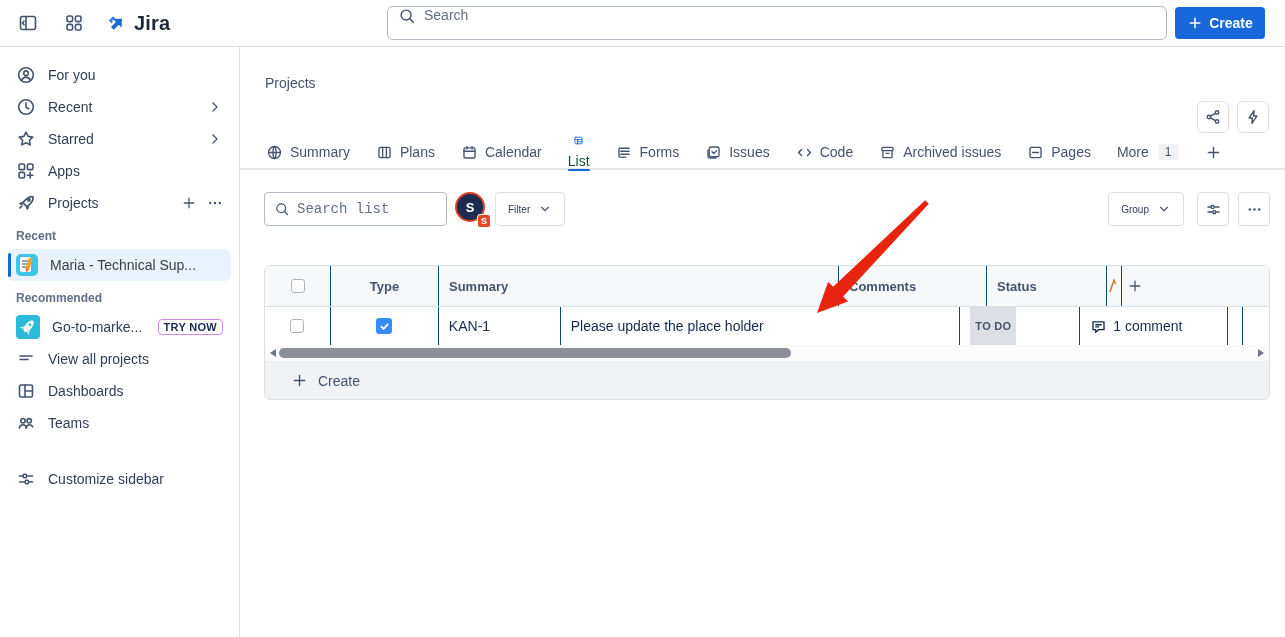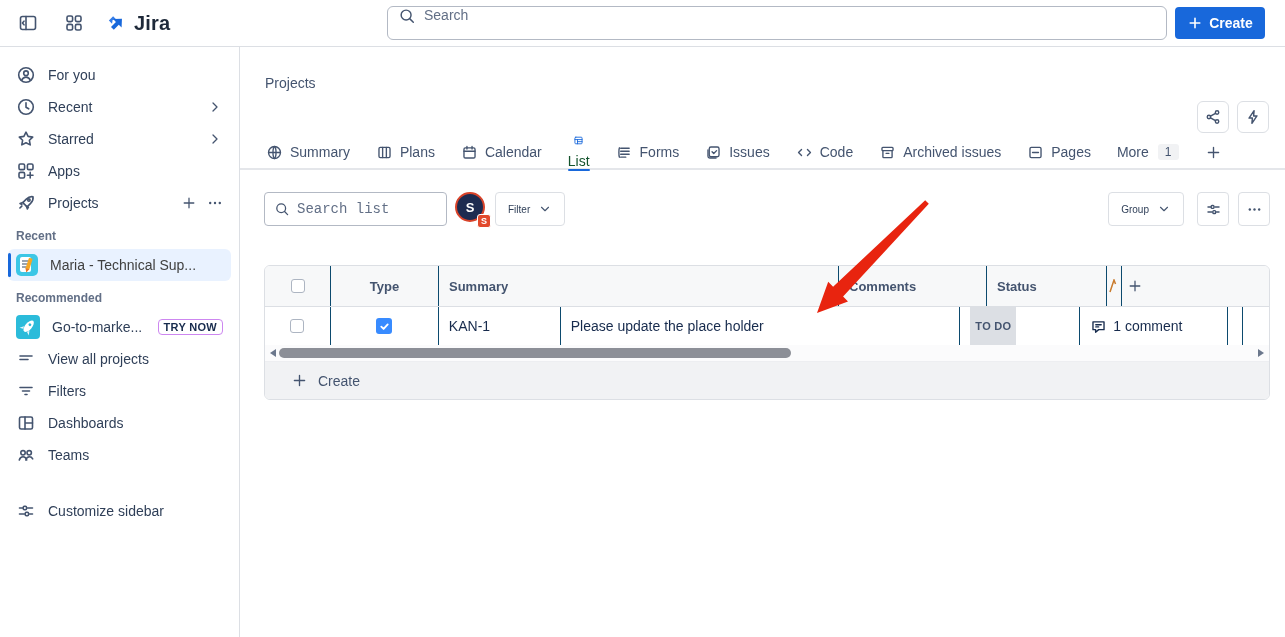--- a/index.html
+++ b/index.html
@@ -241,26 +241,20 @@
     <span class="trynow">TRY NOW</span>
   </div>
 
   <div class="sb-item">
     <svg class="icon" width="20" height="20" viewBox="0 0 20 20">
       <path d="M4 7h12M4 10.5h8"></path>
     </svg>
     <span class="lbl">View all projects</span>
   </div>
 
-  <div class="sb-item">
-    <svg class="icon" width="20" height="20" viewBox="0 0 20 20">
-      <path d="M4 6.5h12M6.5 10h7M9 13.5h2"></path>
-    </svg>
-    <span class="lbl">Filters</span>
-  </div>
 
   <div class="sb-item">
     <svg class="icon" width="20" height="20" viewBox="0 0 20 20">
       <rect x="3.5" y="4" width="13" height="12" rx="1.6"></rect>
         <path d="M9 4v12M9 10h7.5"></path>
     </svg>
     <span class="lbl">Dashboards</span>
   </div>
 
   <div class="sb-item">

